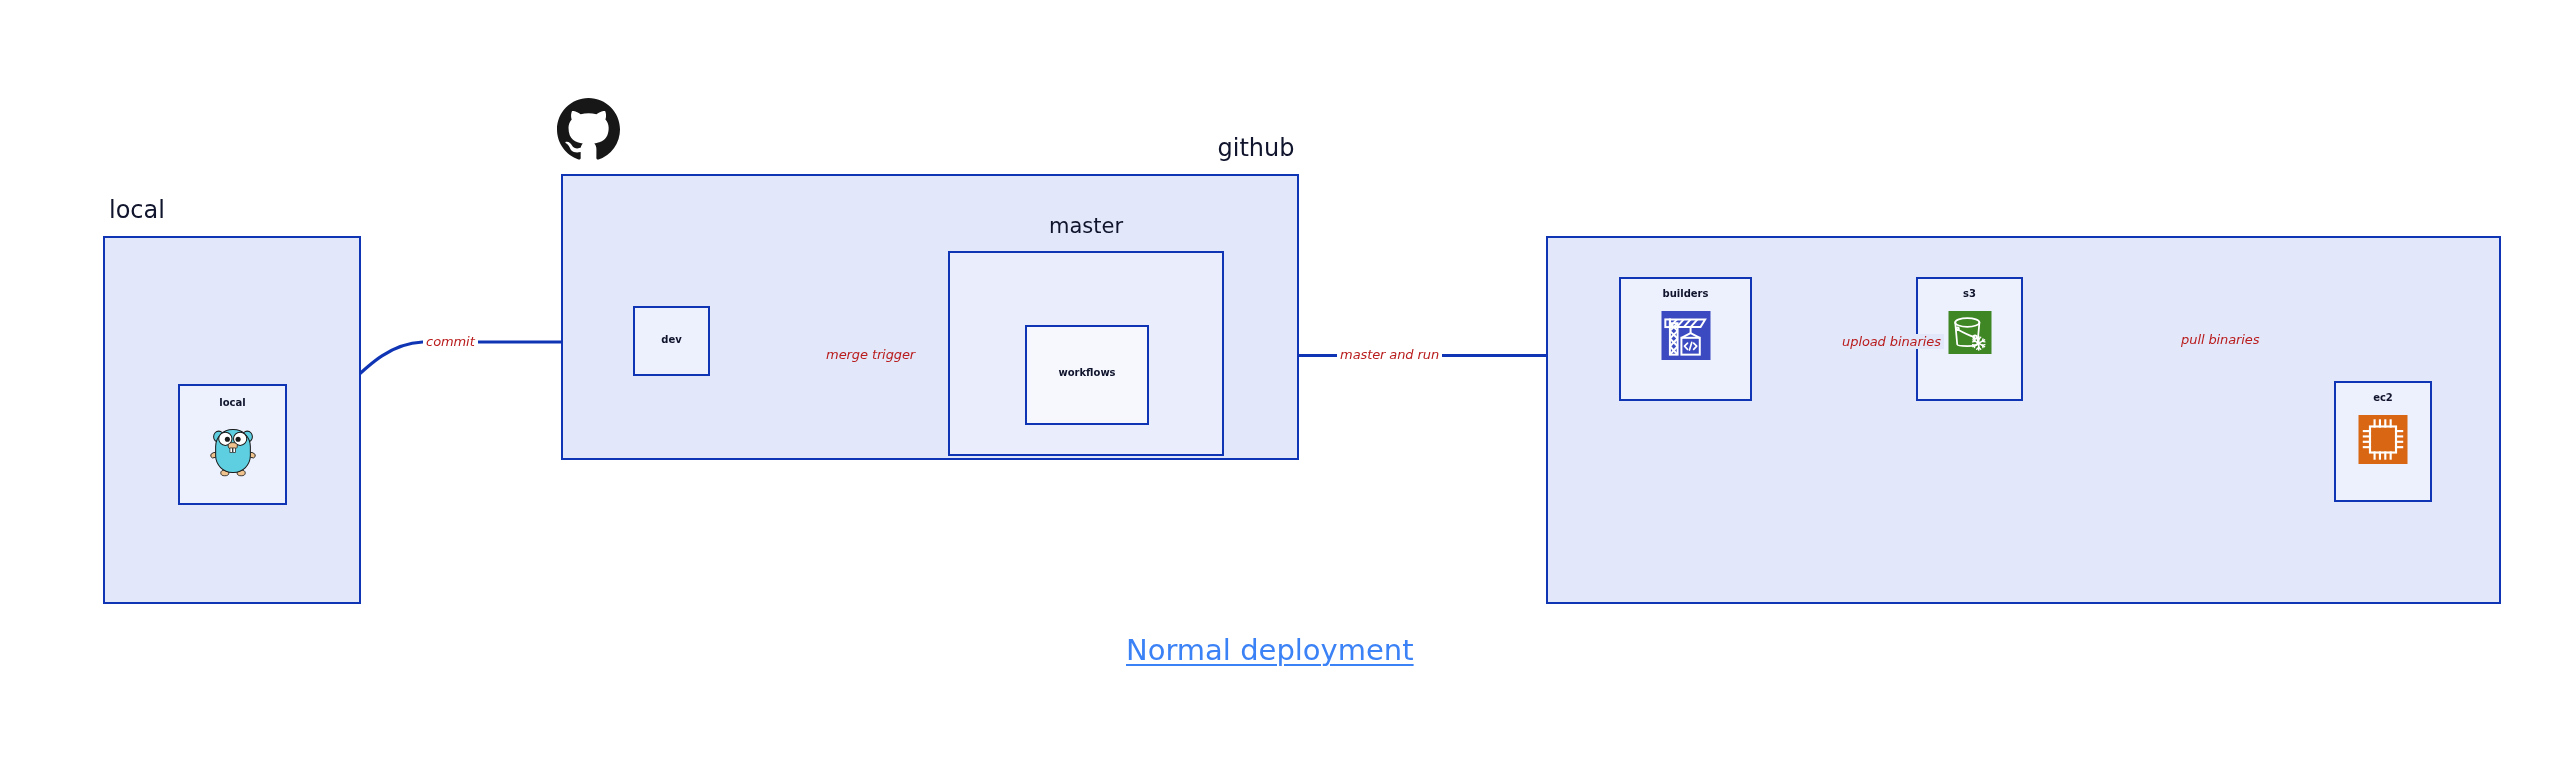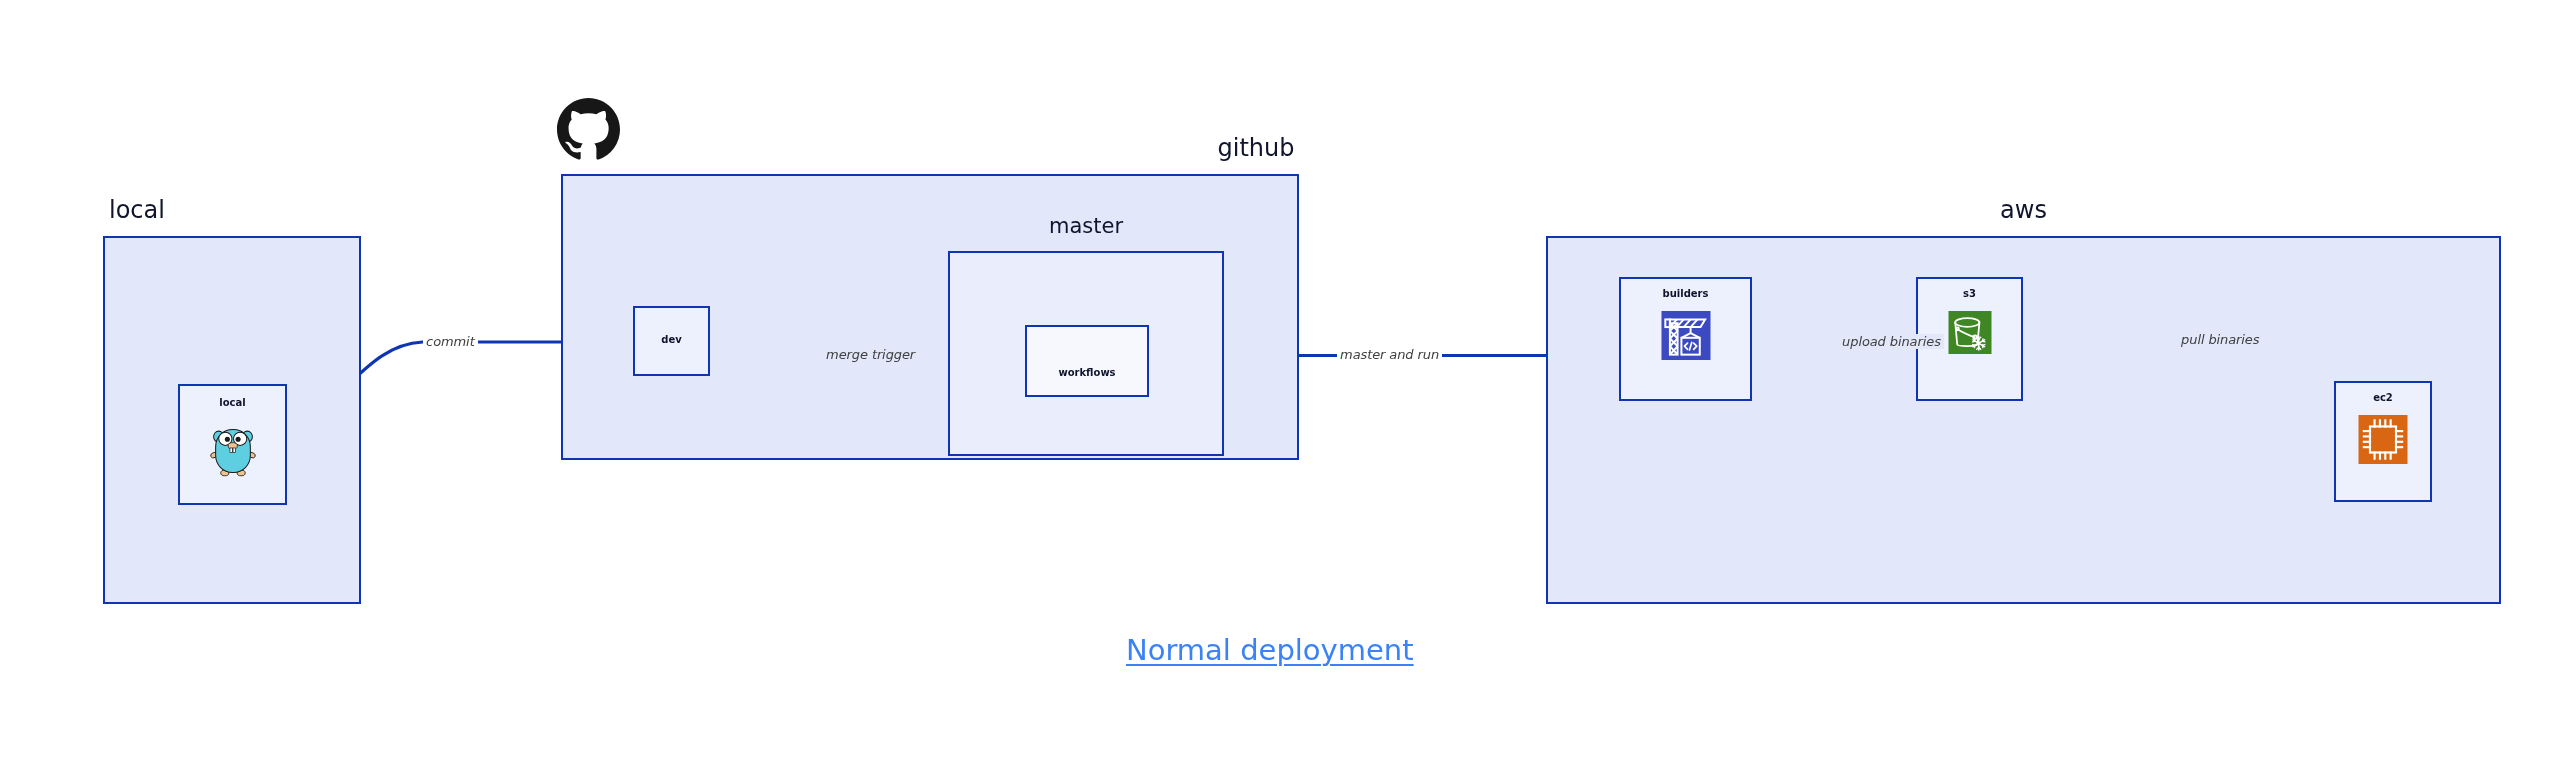--- a/index.html
+++ b/index.html
@@ -53,21 +53,21 @@
     font-family: "DejaVu Sans", sans-serif;
     font-size: 10px;
     font-weight: 700;
     white-space: nowrap;
     text-align: center;
     left: 0;
     right: 0;
   }
   .edge-label {
     position: absolute;
-    color: #404040;
+    color: #b91c1c;
     font-family: "DejaVu Sans", sans-serif;
     font-size: 13px;
     font-style: italic;
     white-space: nowrap;
     background: transparent;
     letter-spacing: -0.1px;
   }
   .diagram-title {
     position: absolute;
     color: #3b82f6;
@@ -175,25 +175,24 @@
   <div class="grp" style="left:561px; top:174px; width:738px; height:286px;"></div>
 
   <div class="node" style="left:633px; top:306px; width:77px; height:70px;">
     <div class="node-label" style="top:26px;">dev</div>
   </div>
 
   <div class="grp-label" style="left:948px; top:214px; width:276px; text-align:center; font-size:21px;">master</div>
 
   <div class="grp-inner" style="left:948px; top:251px; width:276px; height:205px;"></div>
 
-  <div class="node" style="left:1025px; top:325px; width:124px; height:72px; background:#f6f8fe;">
+  <div class="node" style="left:1025px; top:325px; width:124px; height:100px; background:#f6f8fe;">
     <div class="node-label" style="top:40px;">workflows</div>
   </div>
 
-  <div class="grp-label" style="left:1546px; top:196px; width:955px; text-align:center;">aws</div>
 
   <div class="grp" style="left:1546px; top:236px; width:955px; height:368px;"></div>
 
   <div class="node" style="left:1619px; top:277px; width:133px; height:124px;">
     <div class="node-label" style="top:9.3px;">builders</div>
     <span class="icon-wrap" style="left:50%; top:32px; transform:translateX(-50%);">
       <svg width="49" height="49" viewBox="0 0 64 64">
         <rect x="0" y="0" width="64" height="64" fill="#3b4ac0"></rect>
         <g fill="none" stroke="#ffffff" stroke-width="2.6">
 

